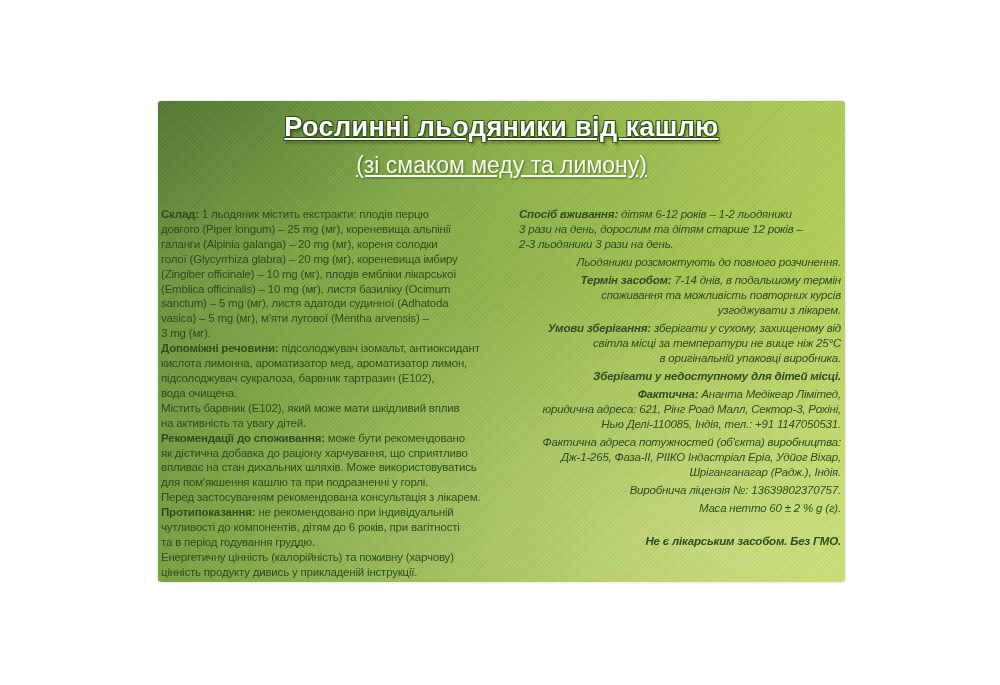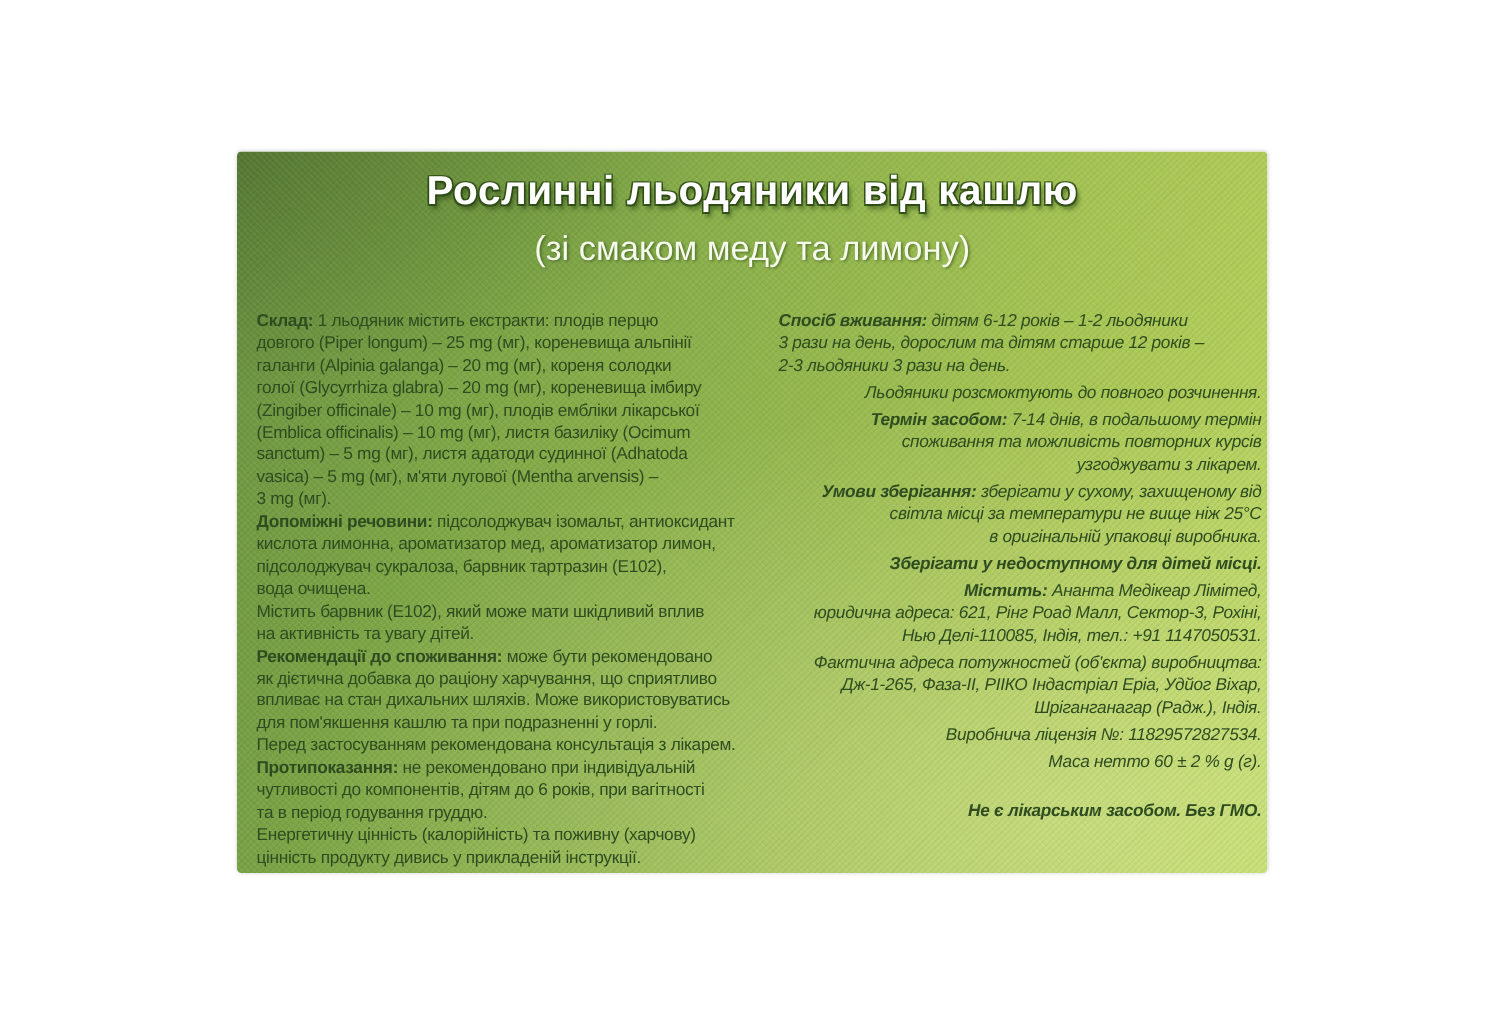--- a/index.html
+++ b/index.html
@@ -17,39 +17,39 @@
       radial-gradient(95% 75% at -4% -6%, rgba(22,44,10,0.30), rgba(22,44,10,0) 55%),
       linear-gradient(108deg, #6a9140 0%, #7da646 24%, #93b64d 50%, #a8c654 72%, #b7d35e 92%, #bcd862 100%);
     box-shadow: 0 0 3px rgba(0,0,0,0.18);
   }
   .package::after {
     content:""; position:absolute; inset:0; pointer-events:none;
     background:
       repeating-linear-gradient(45deg, rgba(255,255,255,0.05) 0 1px, rgba(255,255,255,0) 1px 3px),
       repeating-linear-gradient(-45deg, rgba(0,0,0,0.045) 0 1px, rgba(0,0,0,0) 1px 3px);
   }
-  .title-wrap { position:absolute; top:9px; left:0; right:0; text-align:center; color:#ffffff; z-index:2; }
+  .title-wrap { position:absolute; top:9px; left:0; right:0; text-align:center; color:#ffffff; z-index:2;text-decoration:underline; }
   .t1, .t2 {
     font-size:27px; font-weight:bold; line-height:35px; letter-spacing:0.4px;
     text-shadow:
       -1px -1px 0 rgba(45,75,20,0.85), 1px -1px 0 rgba(45,75,20,0.85),
       -1px  1px 0 rgba(45,75,20,0.85), 1px  1px 0 rgba(45,75,20,0.85),
       2px 3px 3px rgba(35,60,15,0.55);
   }
   .flavor {
     font-size:23px; font-weight:400; margin-top:7px; color:#f6faec;
     text-shadow: 1px 1px 2px rgba(45,75,20,0.65);
   }
   .col {
     position:absolute; top:106px; z-index:2;
     color:#2e4c20; font-size:11.5px; letter-spacing:-0.2px;
   }
   .col p { margin:0; white-space:pre; }
   .col b { font-weight:bold; }
-  .col-left  { left:13px;   width:352px; line-height:14.9px; }
+  .col-left  { left:3px;   width:352px; line-height:14.9px; }
   .col-right { left:361px; width:322px; line-height:15px;font-style:italic; }
   .col-right p + p { margin-top:3px;text-align:right; }
   .col-right p.gap { margin-top:18px; }
 </style>
 </head>
 <body>
 
 <div class="package">
   <div class="title-wrap">
     <div class="t1">Рослинні льодяники від кашлю</div>
@@ -87,23 +87,23 @@
 3 рази на день, дорослим та дітям старше 12 років –
 2-3 льодяники 3 рази на день.</span></p>
       <p><span>Льодяники розсмоктують до повного розчинення.</span></p>
       <p><b>Термін засобом: </b><span>7-14 днів, в подальшому термін
 споживання та можливість повторних курсів
 узгоджувати з лікарем.</span></p>
       <p><b>Умови зберігання: </b><span>зберігати у сухому, захищеному від
 світла місці за температури не вище ніж 25°С
 в оригінальній упаковці виробника.</span></p>
       <p><b>Зберігати у недоступному для дітей місці.</b></p>
-      <p><b>Містить: </b><span>Ананта Медікеар Лімітед,
+      <p><b>Фактична: </b><span>Ананта Медікеар Лімітед,
 юридична адреса: 621, Рінг Роад Малл, Сектор-3, Рохіні,
 Нью Делі-110085, Індія, тел.: +91 1147050531.</span></p>
       <p><span>Фактична адреса потужностей (об'єкта) виробництва:
 Дж-1-265, Фаза-II, РІІКО Індастріал Еріа, Удйог Віхар,
 Шріганганагар (Радж.), Індія.</span></p>
-      <p><span>Виробнича ліцензія №: 11829572827534.</span></p>
+      <p><span>Виробнича ліцензія №: 13639802370757.</span></p>
       <p><span>Маса нетто 60 ± 2 % g (г).</span></p>
       <p class="gap"><b>Не є лікарським засобом. Без ГМО.</b></p>
     </div>
 </div>
 
 </body></html>

